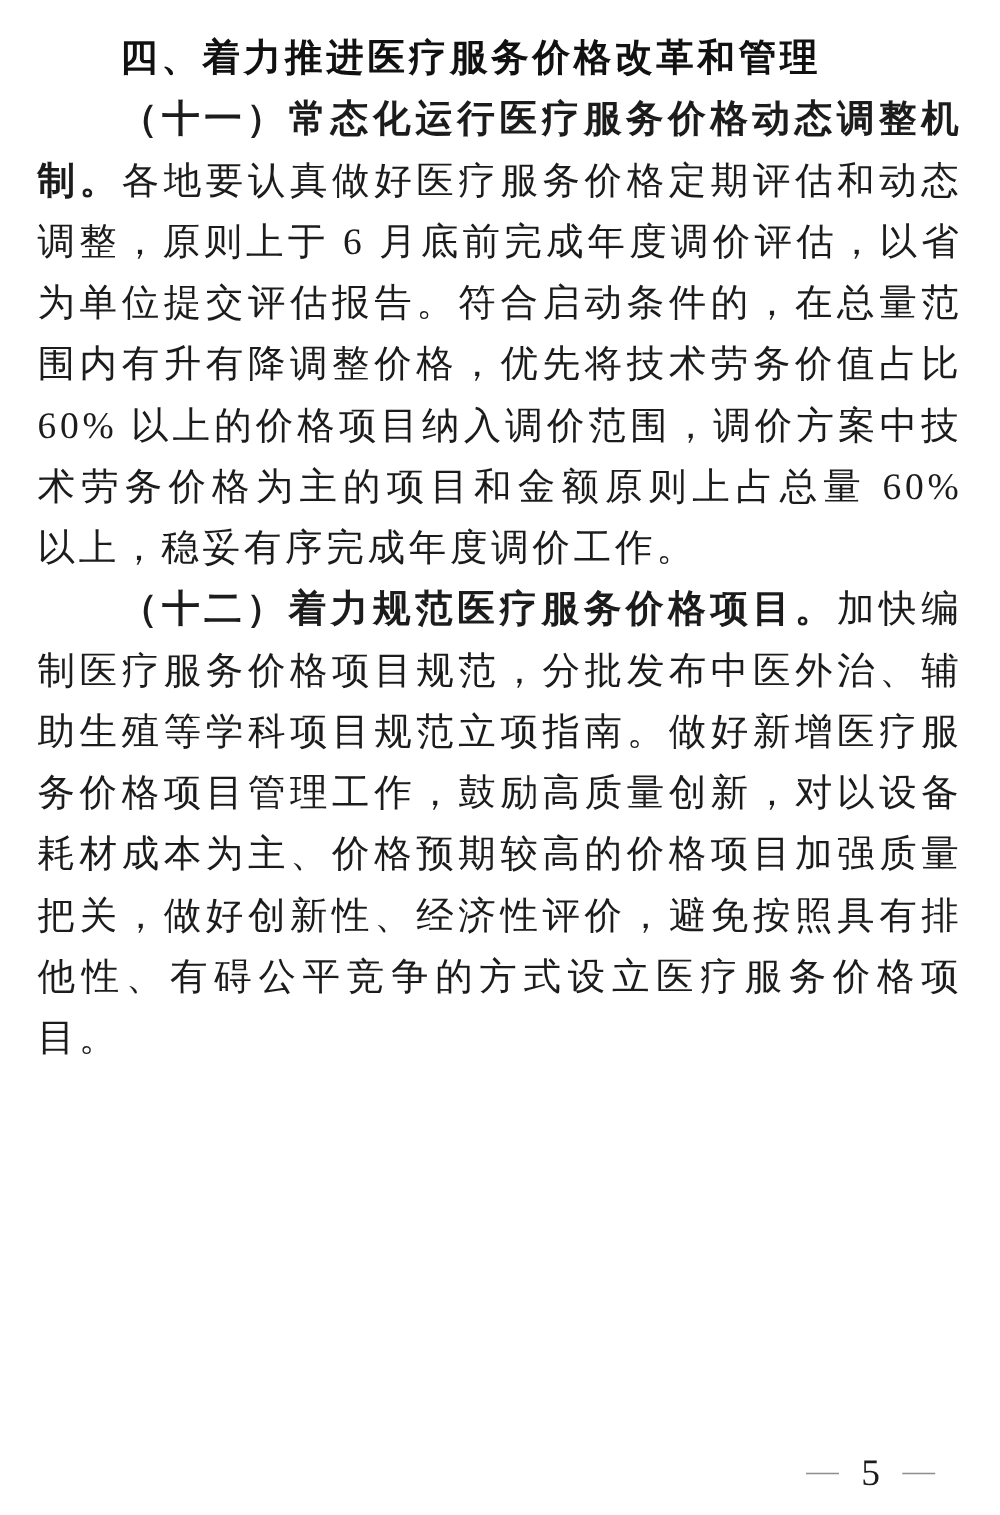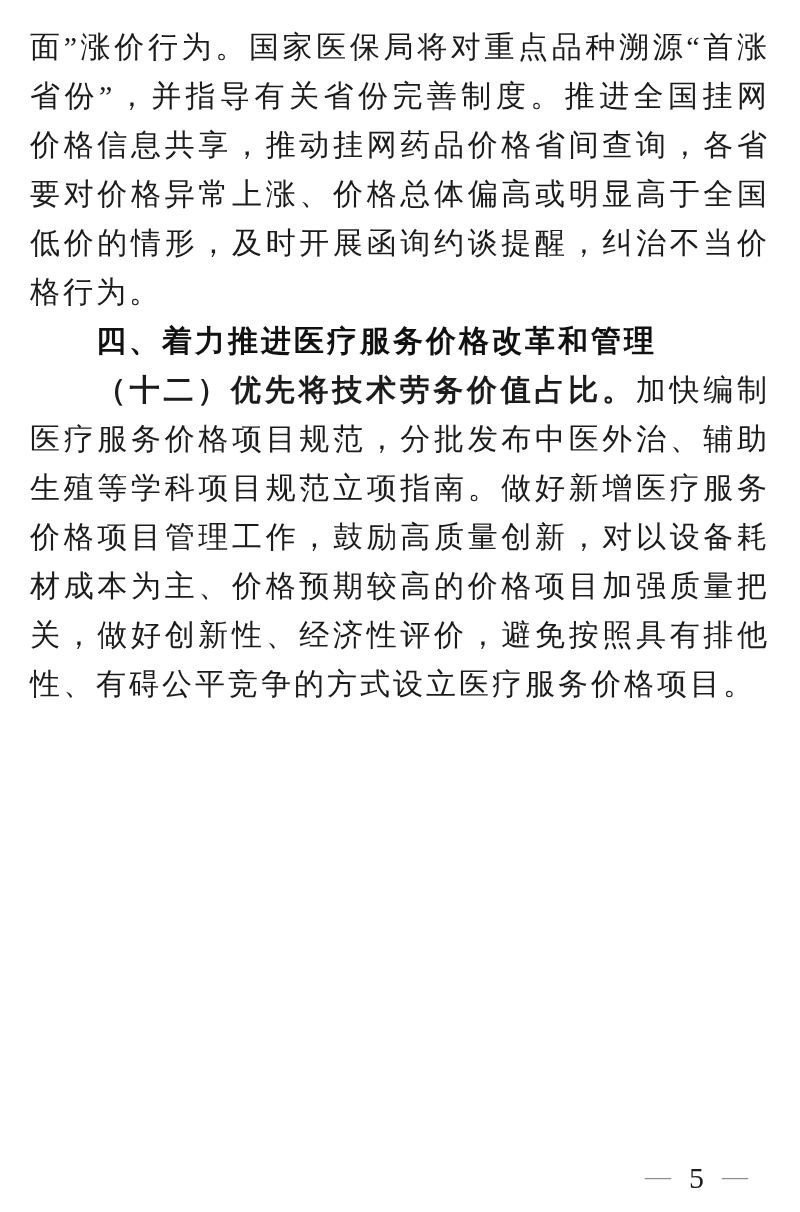--- a/index.html
+++ b/index.html
@@ -62,25 +62,25 @@
   .footer .page-num {
     margin: 0 18px;
     font-family: "Liberation Serif", "DejaVu Serif", serif;
   }
 </style>
 </head>
 <body>
 
 <div class="page">
 
-  <p class="body-text">面”涨价行为。国家医保局将对重点品种溯源“首涨省份”，并指导有关省份完善制度。推进全国挂网价格信息共享，推动挂网药品价格省间查询，各省要对价格异常上涨、价格总体偏高或明显高于全国低价的情形，及时开展函询约谈提醒，纠治不当价格行为。</p>
 
   <h2 class="section-heading">四、着力推进医疗服务价格改革和管理</h2>
 
 
+  <p class="body-text indent"><span class="lead">（十一）常态化运行医疗服务价格动态调整机制。</span><span>各地要认真做好医疗服务价格定期评估和动态调整，原则上于 6 月底前完成年度调价评估，以省为单位提交评估报告。符合启动条件的，在总量范围内有升有降调整价格，优先将技术劳务价值占比 60% 以上的价格项目纳入调价范围，调价方案中技术劳务价格为主的项目和金额原则上占总量 60% 以上，稳妥有序完成年度调价工作。</span></p>
 
-  <p class="body-text indent"><span class="lead">（十二）优先将技术劳务价值占比。</span><span>加快编制医疗服务价格项目规范，分批发布中医外治、辅助生殖等学科项目规范立项指南。做好新增医疗服务价格项目管理工作，鼓励高质量创新，对以设备耗材成本为主、价格预期较高的价格项目加强质量把关，做好创新性、经济性评价，避免按照具有排他性、有碍公平竞争的方式设立医疗服务价格项目。</span></p>
+  <p class="body-text indent"><span class="lead">（十二）着力规范医疗服务价格项目。</span><span>加快编制医疗服务价格项目规范，分批发布中医外治、辅助生殖等学科项目规范立项指南。做好新增医疗服务价格项目管理工作，鼓励高质量创新，对以设备耗材成本为主、价格预期较高的价格项目加强质量把关，做好创新性、经济性评价，避免按照具有排他性、有碍公平竞争的方式设立医疗服务价格项目。</span></p>
 
   <div class="footer">
     <span class="dash">—</span><span class="page-num">5</span><span class="dash">—</span>
   </div>
 
 </div>
 
 </body></html>

